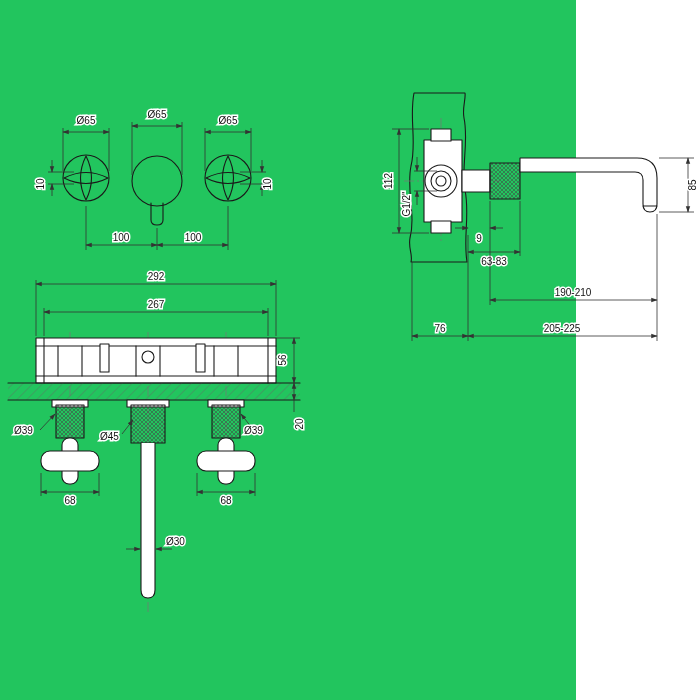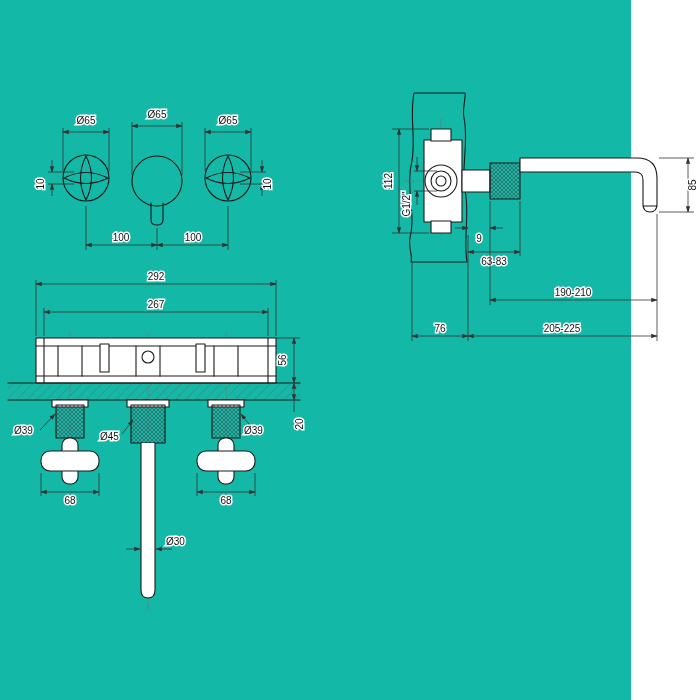--- a/index.html
+++ b/index.html
@@ -1,16 +1,16 @@
 <!DOCTYPE html>
 <html><head>
 <meta charset="utf-8">
 <style>
   html,body{margin:0;padding:0;background:#ffffff;}
-  .stage{width:631px;height:700px;background:#14b8a6;position:relative;font-family:"Liberation Sans",sans-serif;text-decoration:underline;}
+  .stage{width:576px;height:700px;background:#22c55e;position:relative;font-family:"Liberation Sans",sans-serif;text-decoration:underline;}
   svg{display:block;}
   .obj{fill:none;stroke:#1a1a1a;stroke-width:1.1;stroke-linecap:round;stroke-linejoin:round;}
   .dim{stroke:#333;stroke-width:0.8;fill:none;}
   .dim text, text.lbl{stroke:#fff;stroke-width:3px;paint-order:stroke;fill:#111;
        font-family:"Liberation Sans",sans-serif;font-size:10px;font-weight:400;}
   .cl{stroke:#777;stroke-width:0.7;stroke-dasharray:10 3 2 3;fill:none;}
 </style>
 </head>
 <body>
 

